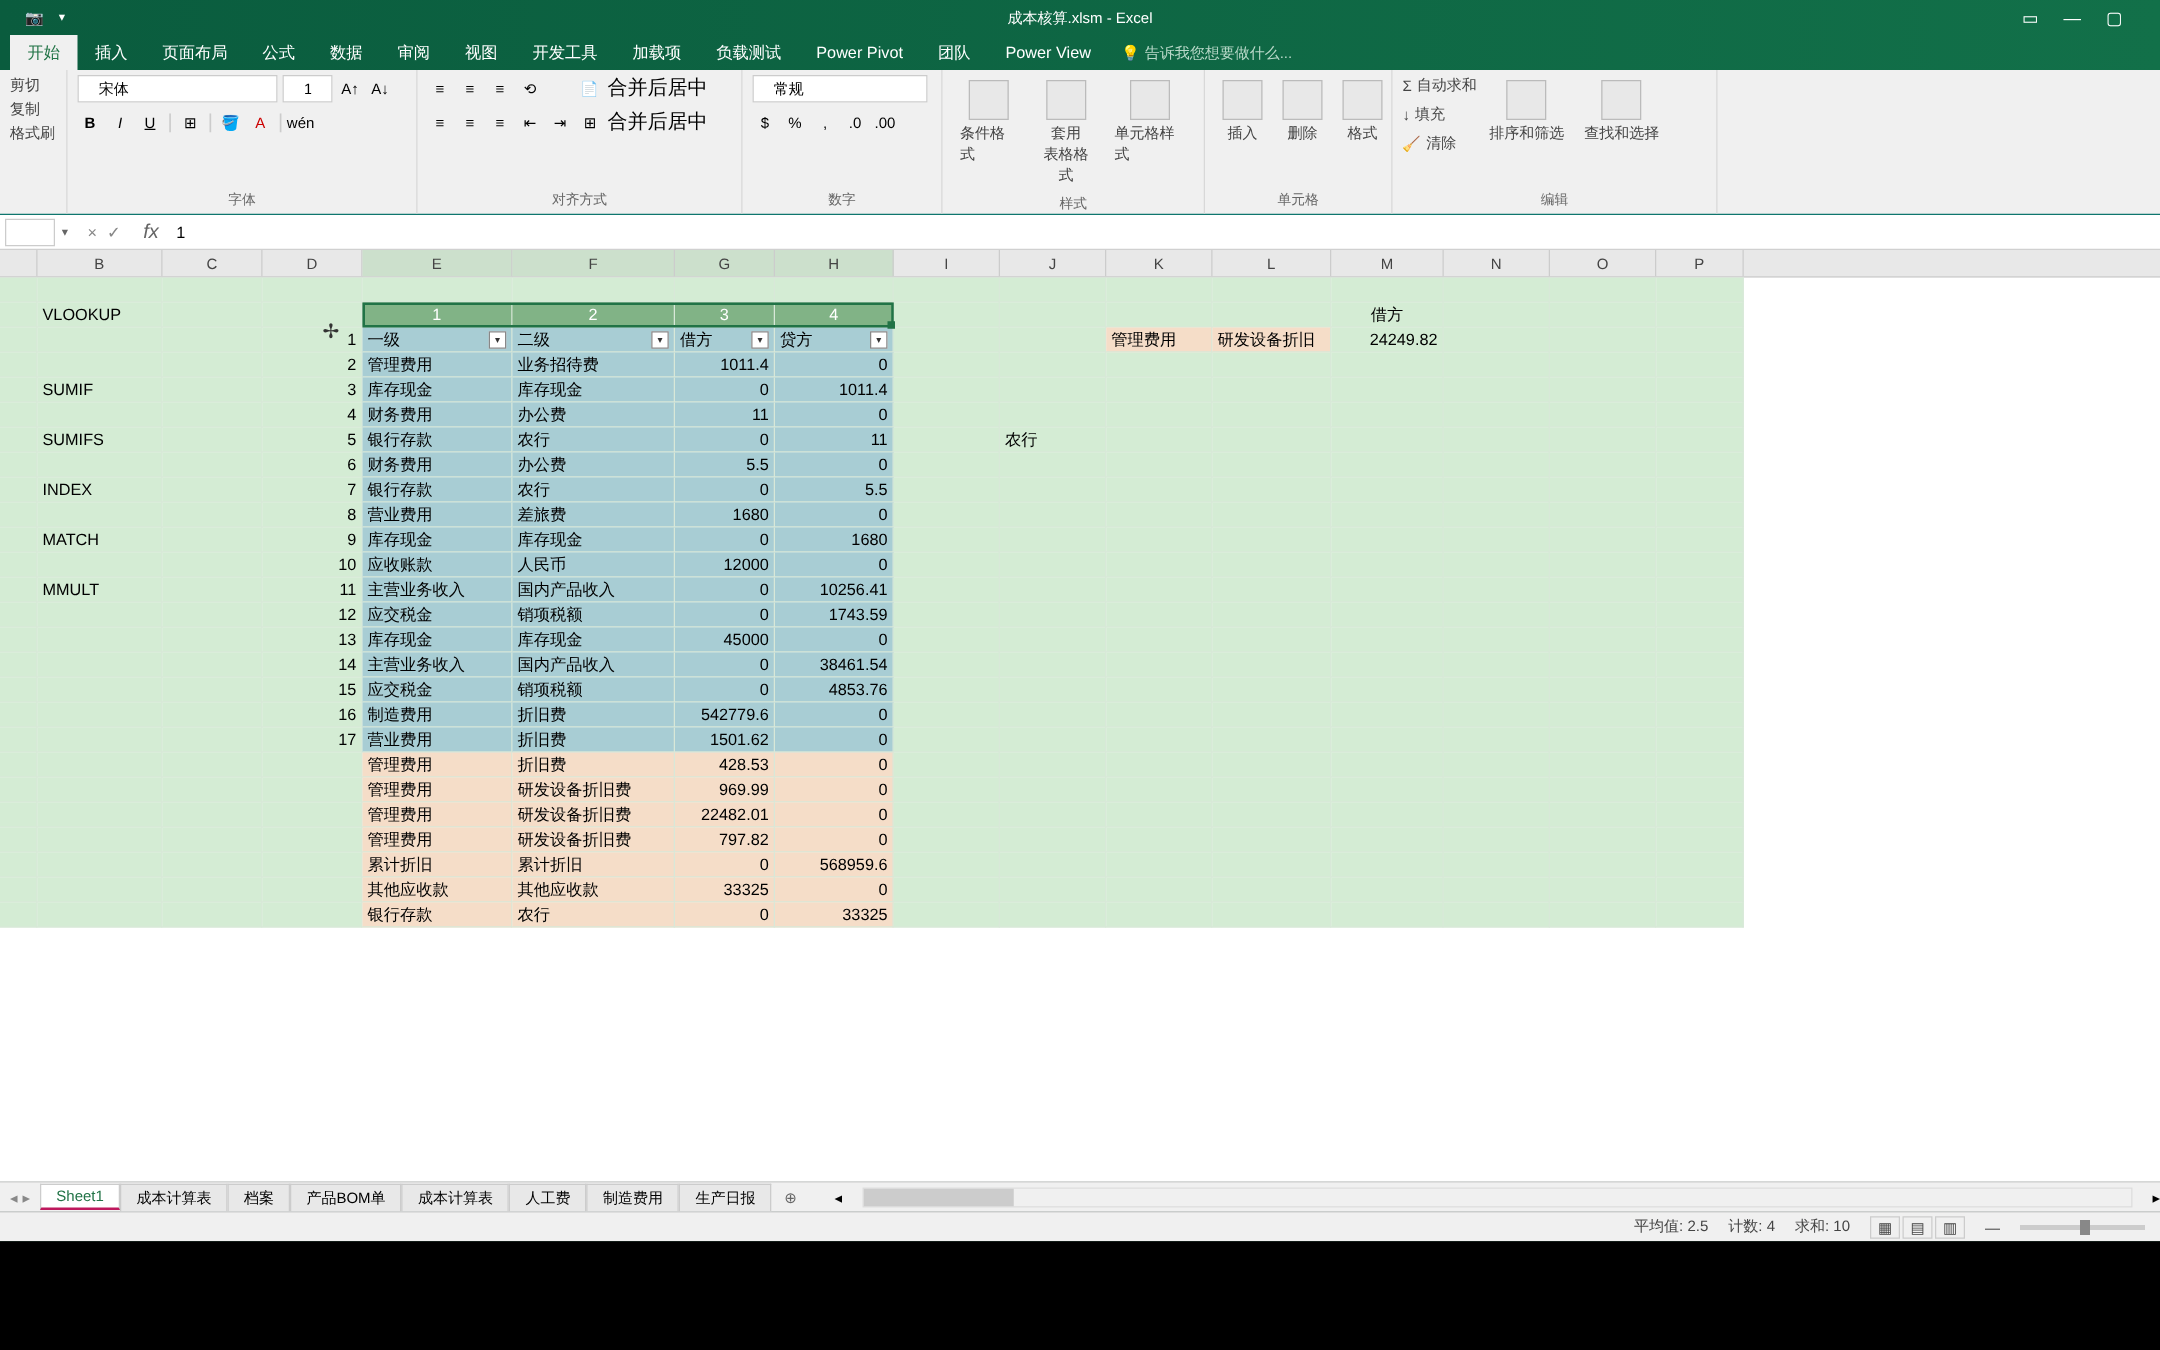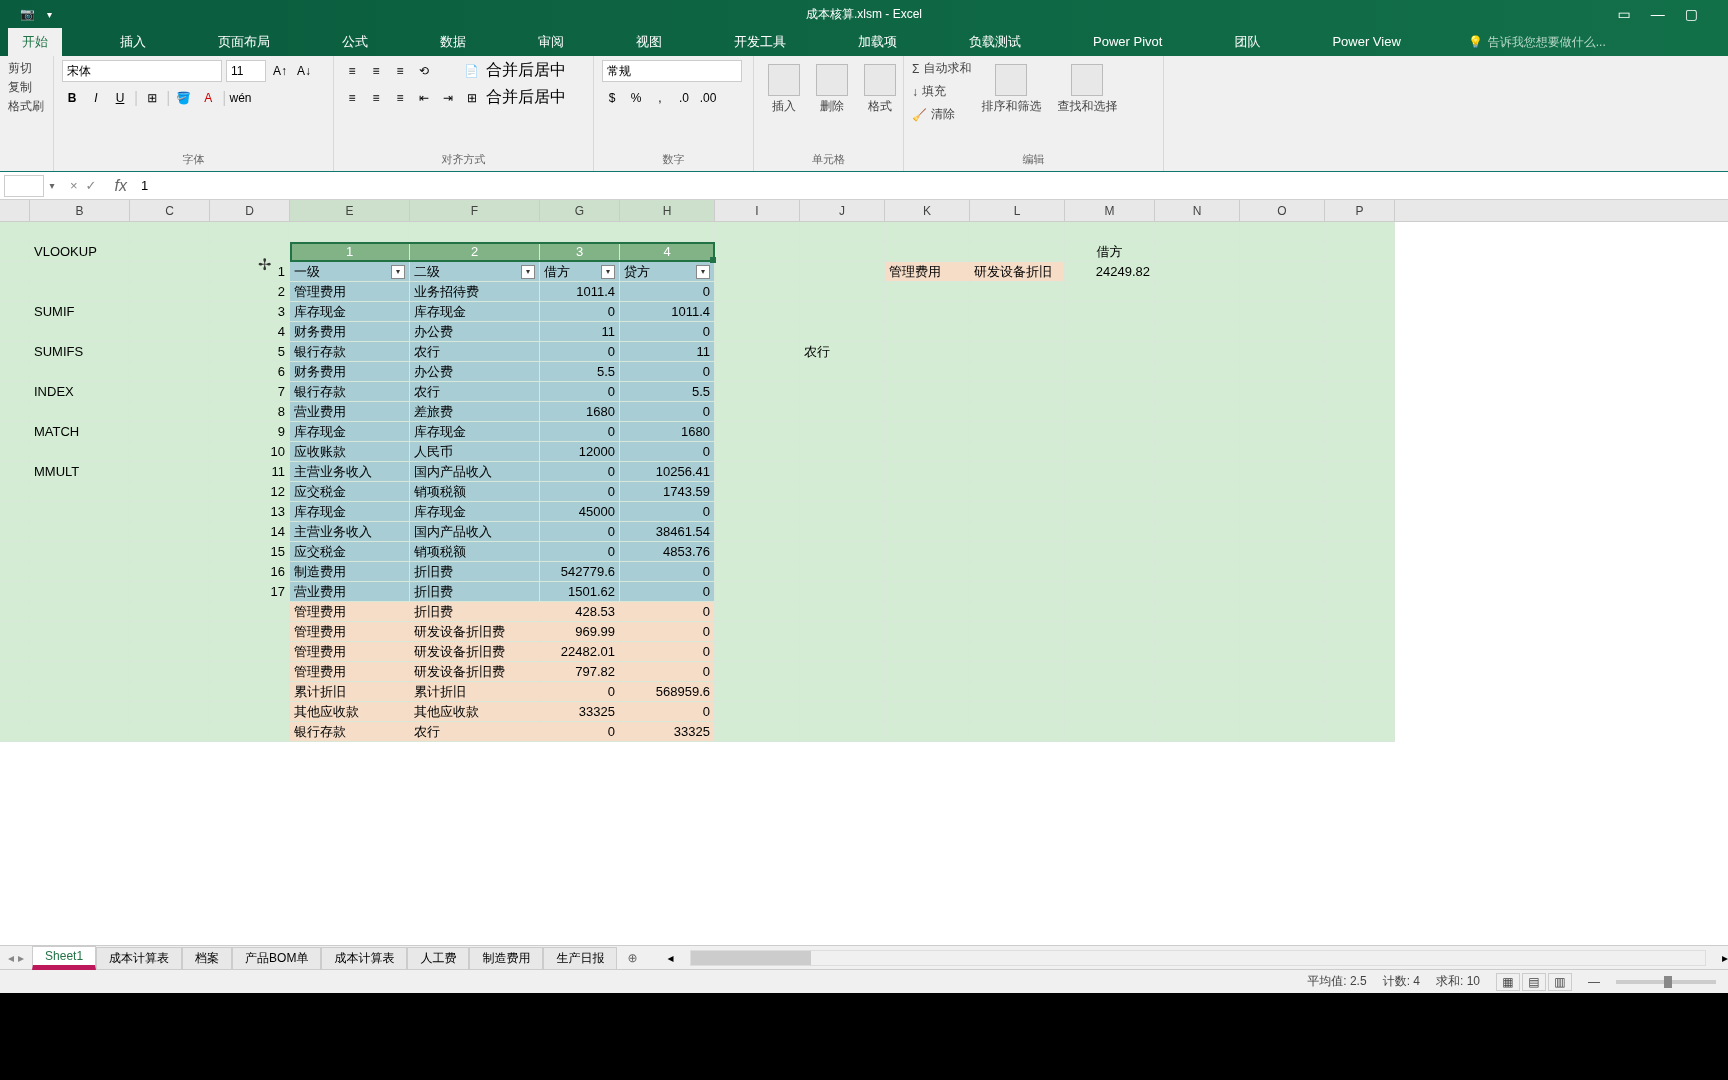--- a/index.html
+++ b/index.html
@@ -5,35 +5,35 @@
 * { margin: 0; padding: 0; box-sizing: border-box; font-family: "Microsoft YaHei", "SimSun", Arial, sans-serif; }
 body { background: #1a4730; overflow: hidden; width: 1728px; height: 1080px; }
 
 
 .titlebar { height: 28px; background: linear-gradient(to right, #0a5c3e, #127049); display: flex; align-items: center; color: #fff; font-size: 12px; position: relative; }
 .titlebar .left-icons { display: flex; gap: 12px; padding-left: 20px; align-items: center; }
 .titlebar .title { position: absolute; left: 50%; transform: translateX(-50%); }
 .titlebar .right-icons { position: absolute; right: 0; display: flex; gap: 20px; padding-right: 30px; font-size: 14px; }
 
 
-.ribbon-tabs { height: 28px; background: linear-gradient(to right, #0a5c3e, #127049); display: flex; color: #fff; font-size: 13px; padding-left: 8px; gap: 44px; }
+.ribbon-tabs { height: 28px; background: linear-gradient(to right, #0a5c3e, #127049); display: flex; color: #fff; font-size: 13px; padding-left: 8px; }
 .ribbon-tab { padding: 0 14px; height: 28px; line-height: 28px; cursor: pointer; }
 .ribbon-tab.active { background: #f0f0f0; color: #217346; }
 .ribbon-tellme { display: flex; align-items: center; color: #b8d8c8; margin-left: 10px; gap: 4px; font-size: 12px; }
 
 
 .ribbon { height: 116px; background: #f0f0f0; border-bottom: 1px solid #0f766e; display: flex; }
 .ribbon-group { border-right: 1px solid #d8d8d8; padding: 4px 8px 2px; display: flex; flex-direction: column; justify-content: space-between; }
 .ribbon-group-label { font-size: 11px; color: #666; text-align: center; padding: 2px 0; }
 .ribbon-group-body { flex: 1; display: flex; align-items: flex-start; gap: 4px; }
 .ribbon-col { display: flex; flex-direction: column; gap: 2px; font-size: 12px; color: #444; }
 .ribbon-btn-big { display: flex; flex-direction: column; align-items: center; gap: 2px; padding: 4px 6px; font-size: 12px; color: #444; cursor: pointer; }
 .ribbon-btn-big .ico { width: 32px; height: 32px; background: #e8e8e8; border: 1px solid #bbb; }
 .ribbon-row { display: flex; gap: 4px; align-items: center; }
-.ribbon-sel { height: 22px; border: 1px solid #ccc; background: #fff; font-size: 12px; padding: 0 4px; }
+.ribbon-sel { height: 22px; border: 1px solid #ccc; background: #fff; font-size: 12px; padding: 0 16px; }
 .ribbon-ico-sm { width: 20px; height: 20px; border: 1px solid transparent; display: inline-flex; align-items: center; justify-content: center; font-size: 12px; cursor: pointer; }
 
 
 .formula-bar { height: 28px; background: #fff; border-bottom: 1px solid #d0d0d0; display: flex; align-items: center; }
 .name-box { width: 40px; height: 22px; border: 1px solid #ccc; margin-left: 4px; display: flex; align-items: center; padding: 0 4px; font-size: 12px; }
 .fb-dropdown { width: 16px; text-align: center; color: #666; font-size: 10px; cursor: pointer; }
 .fb-btns { display: flex; gap: 8px; padding: 0 10px; color: #888; font-size: 13px; }
 .fb-fx { font-style: italic; padding: 0 8px; color: #666; }
 .fb-input { flex: 1; border: none; outline: none; font-size: 13px; padding: 0 6px; }
 
@@ -65,21 +65,21 @@
 
 .filter-btn { width: 14px; height: 14px; background: #fff; border: 1px solid #888; display: inline-flex; align-items: center; justify-content: center; font-size: 8px; color: #333; margin-left: auto; cursor: pointer; }
 
 
 .cursor-plus { position: absolute; font-size: 16px; color: #333; z-index: 20; pointer-events: none; }
 
 
 .sheet-bar { height: 24px; background: #f0f0f0; border-top: 1px solid #ccc; display: flex; align-items: center; font-size: 12px; }
 .sheet-nav { display: flex; gap: 4px; padding: 0 8px; color: #888; }
 .sheet-tab { padding: 2px 12px; border: 1px solid #ccc; border-bottom: none; background: #e8e8e8; cursor: pointer; }
-.sheet-tab.active { background: #fff; border-bottom: 5px solid #be185d; color: #217346; }
+.sheet-tab.active { background: #fff; border-bottom: 2px solid #be185d; color: #217346; }
 .sheet-add { padding: 0 10px; color: #666; cursor: pointer; }
 .sheet-scroll { flex: 1; display: flex; align-items: center; padding-left: 20px; }
 .sheet-scroll-bar { flex: 1; height: 16px; background: #f0f0f0; border: 1px solid #ddd; position: relative; margin: 0 16px; }
 .sheet-scroll-thumb { position: absolute; left: 0; width: 120px; height: 14px; background: #ccc; }
 
 
 .status-bar { height: 24px; background: #f0f0f0; border-top: 1px solid #ccc; display: flex; align-items: center; font-size: 12px; color: #444; padding: 0 12px; justify-content: flex-end; gap: 16px; }
 .view-btns { display: flex; gap: 2px; }
 .view-btn { width: 24px; height: 18px; border: 1px solid #ccc; display: flex; align-items: center; justify-content: center; cursor: pointer; }
 .zoom-slider { width: 100px; height: 4px; background: #ccc; position: relative; }
@@ -205,20 +205,38 @@
         <span class="ribbon-ico-sm">$</span>
         <span class="ribbon-ico-sm">%</span>
         <span class="ribbon-ico-sm">,</span>
         <span class="ribbon-ico-sm">.0</span>
         <span class="ribbon-ico-sm">.00</span>
       </div>
     </div>
     <div class="ribbon-group-label">数字</div>
   </div>
 
+  <div class="ribbon-group" style="width:210px">
+    <div class="ribbon-group-body">
+      <div class="ribbon-btn-big">
+          <div class="ico"></div>
+          <span>条件格式</span>
+        </div>
+      <div class="ribbon-btn-big">
+          <div class="ico"></div>
+          <span style="white-space:pre-line;text-align:center">套用
+表格格式</span>
+        </div>
+      <div class="ribbon-btn-big">
+          <div class="ico"></div>
+          <span>单元格样式</span>
+        </div>
+    </div>
+    <div class="ribbon-group-label">样式</div>
+  </div>
 
   <div class="ribbon-group" style="width:150px">
     <div class="ribbon-group-body">
       <div class="ribbon-btn-big">
           <div class="ico"></div>
           <span>插入</span>
         </div>
       <div class="ribbon-btn-big">
           <div class="ico"></div>
           <span>删除</span>

